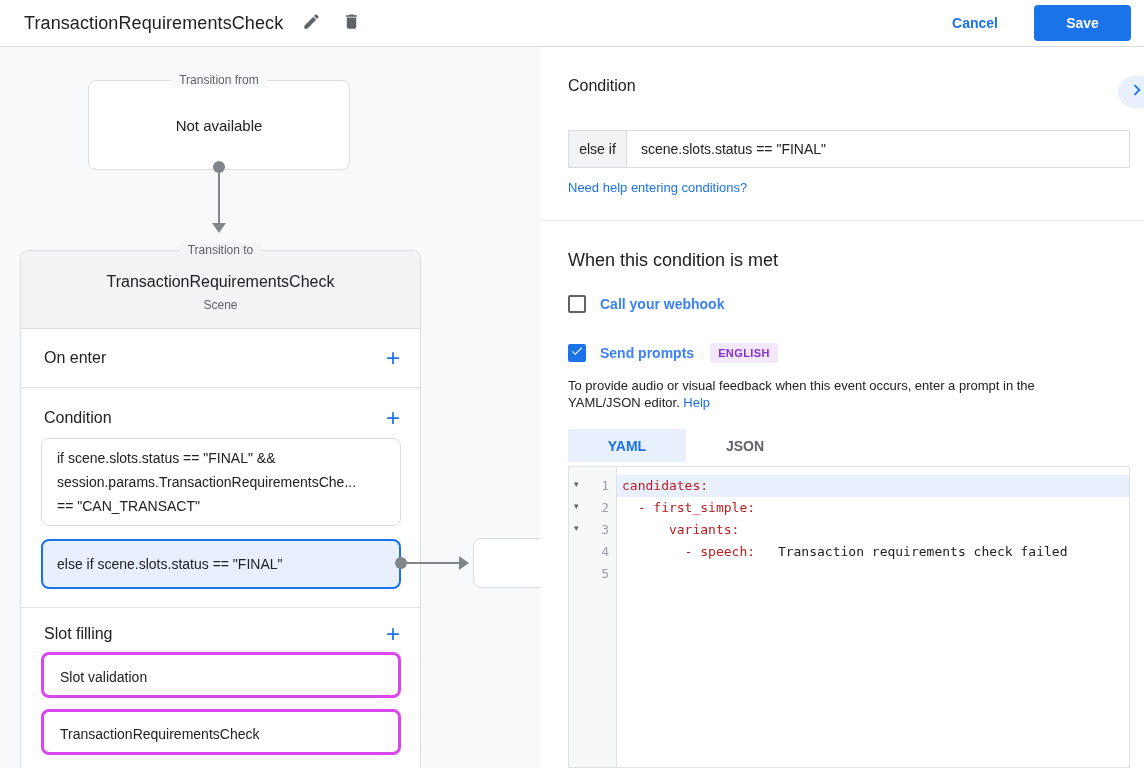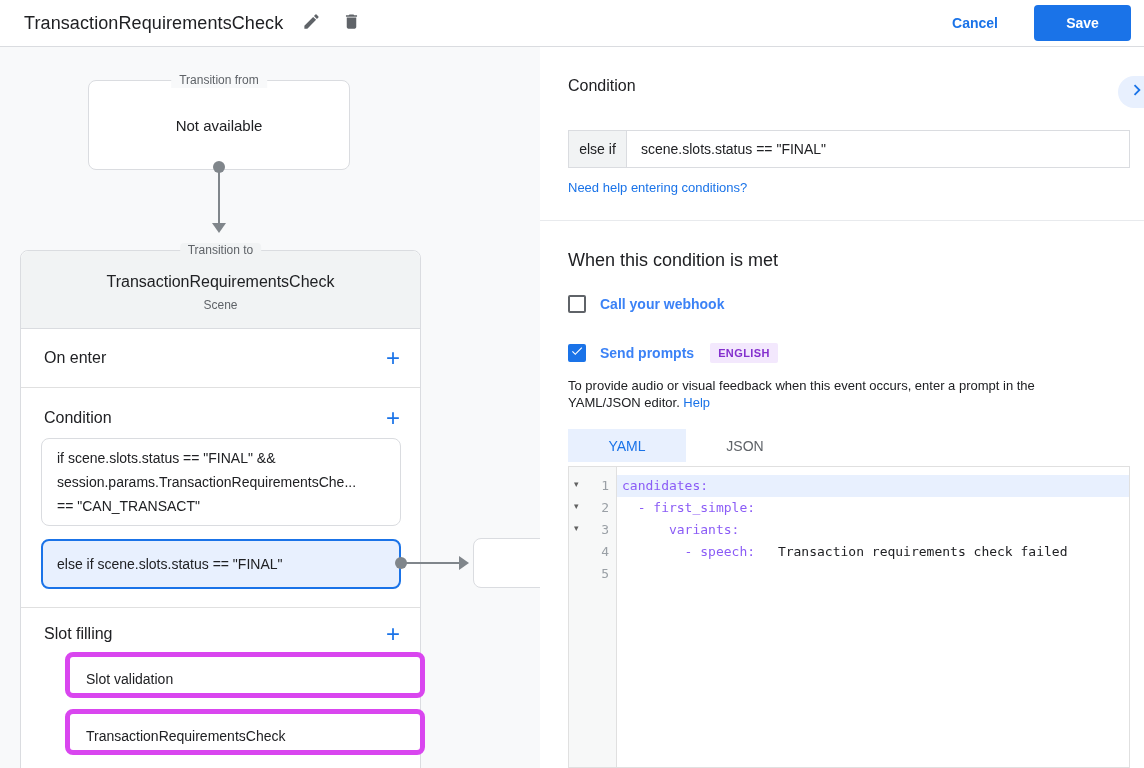--- a/index.html
+++ b/index.html
@@ -48,22 +48,22 @@
   .plus { color:#1a73e8; font-size:24px; font-weight:300; line-height:24px; cursor:pointer; }
 
   .card-section { padding:12px 20px 18px 20px; border-bottom:1px solid #e0e0e0; }
   .card-section.slot { padding:8px 20px 14px 20px; border-bottom:none; }
   .section-head { height:36px; display:flex; align-items:center; justify-content:space-between; padding-left:3px; }
 
   .cond-box { width:360px; border:1px solid #dadce0; border-radius:8px; background:#fff;
               font-size:14px; line-height:24px; padding:7px 15px; white-space:pre-line; margin-top:2px; cursor:pointer; }
   .cond-box.selected { margin-top:13px; border:2px solid #1a73e8; background:#e8f0fe;
                        padding:0 0 0 14px; height:50px; line-height:46px; white-space:nowrap; overflow:hidden; }
-  .slot-box { width:360px; height:46px; border:5px solid #d946ef; border-radius:8px; background:#fff;
-              font-size:14px; line-height:44px; padding-left:16px; cursor:pointer;margin-left:24px; }
+  .slot-box { width:360px; height:46px; border:3px solid #d946ef; border-radius:8px; background:#fff;
+              font-size:14px; line-height:44px; padding-left:16px; cursor:pointer; }
   .slot-box + .slot-box { margin-top:11px; }
   .slot-box:first-of-type { margin-top:4px; }
 
   
   .h-dot { position:absolute; left:395px; top:510px; width:12px; height:12px; border-radius:50%; background:#80868b; }
   .h-line { position:absolute; left:401px; top:515px; width:60px; height:2px; background:#80868b; }
   .h-arrow { position:absolute; left:459px; top:509px; width:0; height:0;
              border-top:7px solid transparent; border-bottom:7px solid transparent; border-left:10px solid #80868b; }
   .target-box { left:473px; top:491px; width:90px; height:50px; }
 
@@ -94,35 +94,35 @@
   .checkbox.checked svg { fill:#fff; }
   .check-label { margin-left:14px; font-size:14px; font-weight:bold; color:#3b82f6; }
   .lang-badge { margin-left:16px; background:#f3e8fd; color:#8430ce; font-size:11px; font-weight:bold;
                 letter-spacing:.4px; padding:4px 8px; border-radius:2px; }
 
   .desc { position:absolute; left:28px; top:330px; width:492px; font-size:13px; line-height:17px; color:#202124; }
   .desc a { color:#1a73e8; text-decoration:none; cursor:pointer; }
 
   .tabs { position:absolute; left:28px; top:382px; display:flex; }
   .tab { width:118px; height:33px; display:flex; align-items:center; justify-content:center;
-         font-size:14px; font-weight:normal; color:#5f6368; cursor:pointer; }
+         font-size:14px; font-weight:bold; color:#5f6368; cursor:pointer; }
   .tab.active { background:#e8f0fe; color:#1a73e8; }
 
   .editor { position:absolute; left:28px; top:419px; width:562px; height:302px;
             border:1px solid #e0e0e0; display:flex; background:#fff; overflow:hidden; }
   .gutter { width:48px; background:#f7f8f8; border-right:1px solid #e0e0e0; padding-top:8px; }
   .gutter-line { height:22px; position:relative; }
   .fold { position:absolute; left:5px; top:4px; font-size:9px; color:#616161; }
   .lnum { position:absolute; right:7px; top:0; font-family:"DejaVu Sans Mono", monospace;
           font-size:13px; line-height:22px; color:#9aa0a6; }
   .code-area { flex:1; padding-top:8px; overflow:hidden; }
   .code-line { height:22px; line-height:22px; font-family:"DejaVu Sans Mono", monospace;
                font-size:13px; white-space:pre; padding-left:5px; }
   .code-line.active { background:#e8f0fe; }
-  .tok-key { color:#8b5cf6; }
+  .tok-key { color:#b91c1c; }
   .tok-val { color:#202124;margin-left:15px; }
 </style>
 </head>
 <body>
 
 <header class="topbar">
   <div class="topbar-title">TransactionRequirementsCheck</div>
   <div class="icon-btn">
     <span>
       <svg width="19" height="19" viewBox="0 0 24 24">

